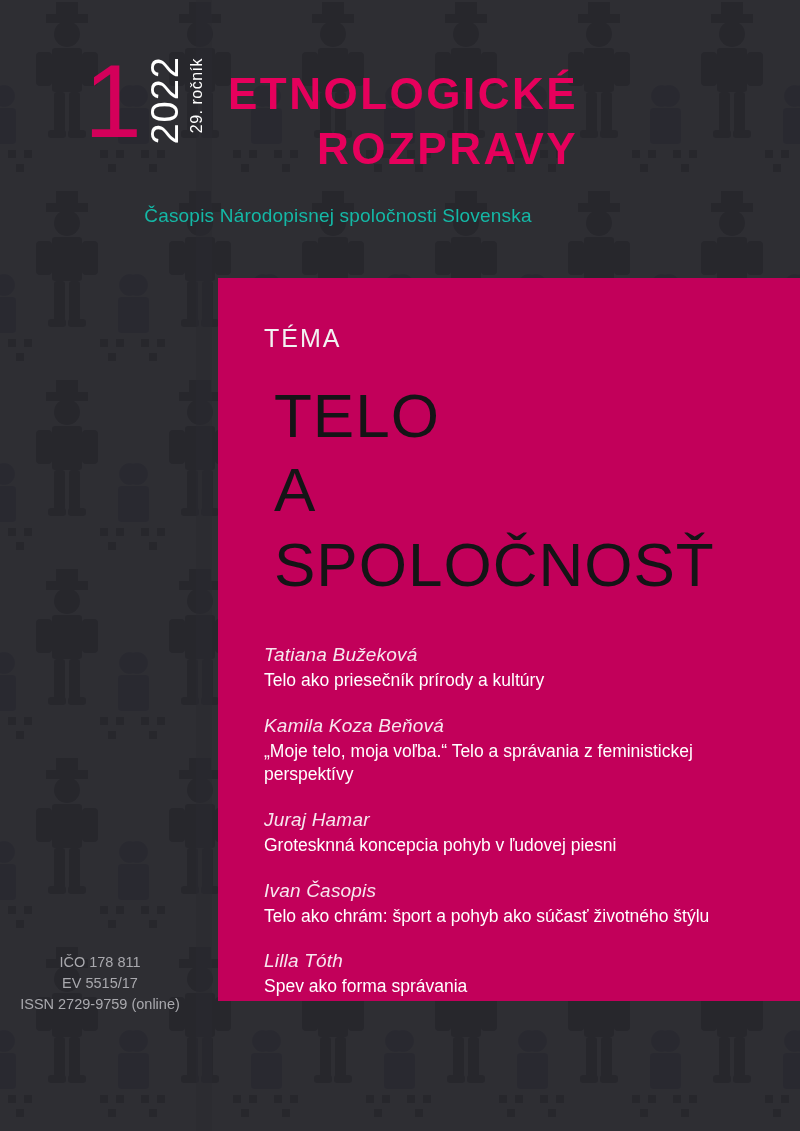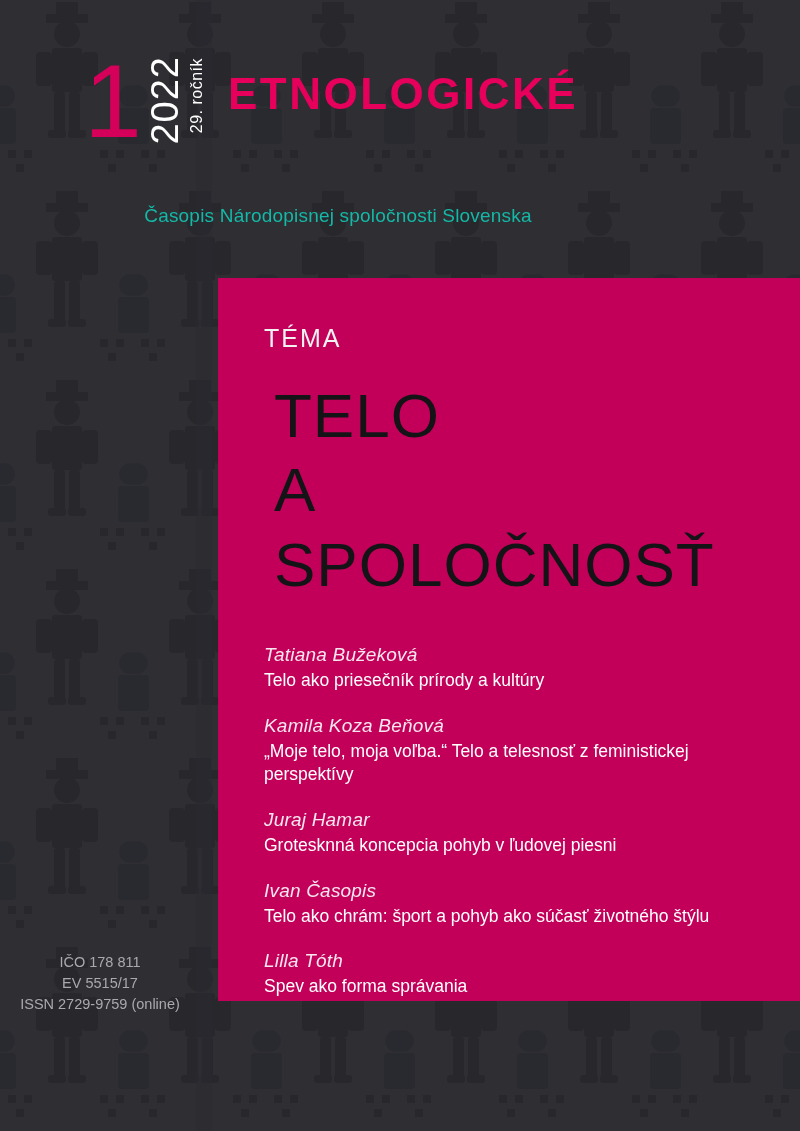--- a/index.html
+++ b/index.html
@@ -202,20 +202,21 @@
   </div>
 
   <div class="masthead">
     <div class="issue-block">
       <div class="issue-num">1</div>
       <div class="issue-year">2022</div>
       <div class="issue-vol">29. ročník</div>
     </div>
     <div class="title-lines">
       <div class="title-line">ETNOLOGICKÉ</div>
+      <div class="title-line">ROZPRAVY</div>
     </div>
   </div>
 
   <div class="subtitle">Časopis Národopisnej spoločnosti Slovenska</div>
 
   <div class="panel">
     <div class="tema">TÉMA</div>
 
     <div class="theme-title">
       <span class="tl">TELO</span>
@@ -223,21 +224,21 @@
       <span class="tl">SPOLOČNOSŤ</span>
     </div>
 
     <div class="contents">
       <div class="entry">
         <div class="author">Tatiana Bužeková</div>
         <div class="article">Telo ako priesečník prírody a kultúry</div>
       </div>
       <div class="entry">
         <div class="author">Kamila Koza Beňová</div>
-        <div class="article">„Moje telo, moja voľba.“ Telo a telesnosť z feministickej perspektívy</div>
+        <div class="article">„Moje telo, moja voľba.“ Telo a správania z feministickej perspektívy</div>
       </div>
       <div class="entry">
         <div class="author">Juraj Hamar</div>
         <div class="article">Grotesknná koncepcia pohyb v ľudovej piesni</div>
       </div>
       <div class="entry">
         <div class="author">Ivan Časopis</div>
         <div class="article">Telo ako chrám: šport a pohyb ako súčasť životného štýlu</div>
       </div>
       <div class="entry">

